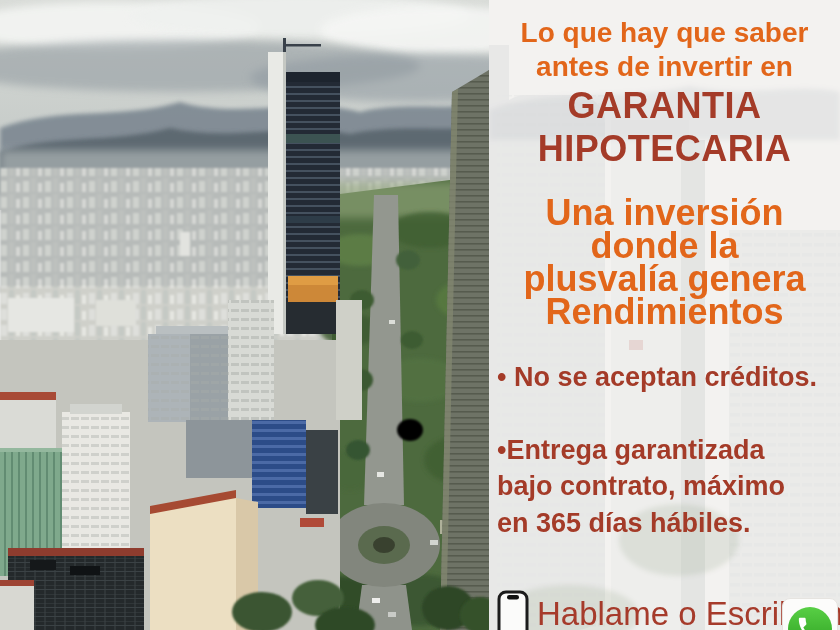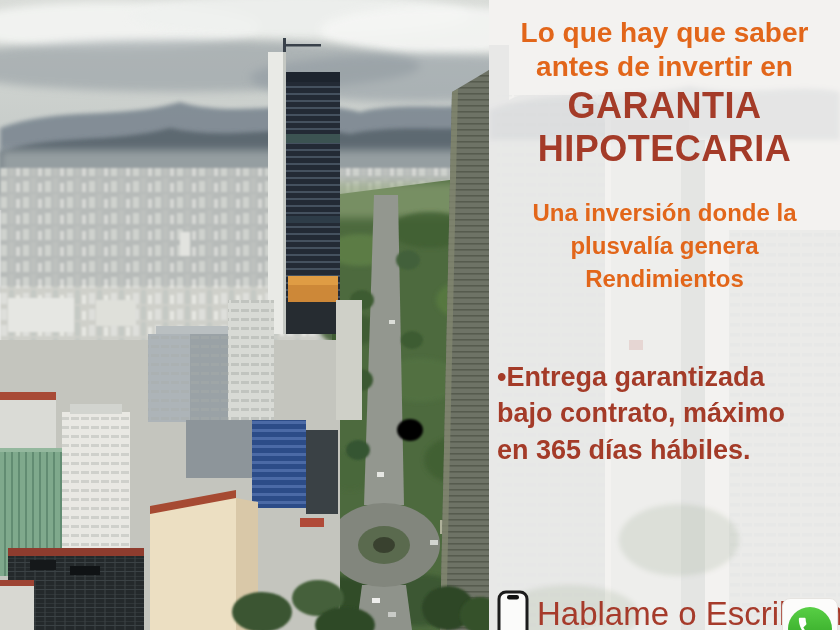--- a/index.html
+++ b/index.html
@@ -14,21 +14,21 @@
     position:relative;width:840px;height:630px;overflow:hidden;
     background:#fff;font-family:"Liberation Sans",sans-serif;
   }
   .photo{position:absolute;left:0;top:0;width:489px;height:630px;}
   .photo svg{display:block;}
   .panel{position:absolute;left:489px;top:0;width:351px;height:630px;background:var(--panel-bg);}
   .backdrop{position:absolute;left:0;top:0;width:351px;height:630px;}
   .txt{position:absolute;left:0;right:0;white-space:pre-line;font-weight:bold;text-align:center;z-index:2;}
   .intro{top:16px;font-size:28px;line-height:34px;color:var(--accent-orange);}
   .title{top:84px;font-size:36px;line-height:43px;color:var(--dark-red);letter-spacing:.5px;}
-  .subtitle{top:196px;font-size:24px;line-height:33px;color:var(--accent-orange);}
+  .subtitle{top:196px;font-size:36px;line-height:33px;color:var(--accent-orange);}
   .bullets{position:absolute;top:322px;left:8px;right:2px;z-index:2;
     color:var(--dark-red);font-weight:bold;font-size:27px;line-height:36.5px;
     text-align:left;white-space:pre-line;}
   .bullet-item{white-space:pre-line;}
   .cta-row{position:absolute;top:588px;left:8px;right:2px;height:60px;z-index:2;}
   .phone-icon{position:absolute;left:0;top:2px;}
   .cta-label{position:absolute;left:40px;top:6px;font-size:33px;line-height:40px;
     color:var(--cta-red);font-weight:400;white-space:nowrap;}
   .wa-tile{position:absolute;right:0;top:10px;width:56px;height:58px;
     background:#fcfcfb;border:1px solid #e6e4e0;border-radius:8px;
@@ -249,20 +249,21 @@
 
     <div class="txt intro">Lo que hay que saber
 antes de invertir en</div>
     <div class="txt title">GARANTIA
 HIPOTECARIA</div>
     <div class="txt subtitle">Una inversión donde la
 plusvalía genera
 Rendimientos</div>
 
     <div class="bullets">
+      <div class="bullet-item">• No se aceptan créditos.</div>
       <div class="bullet-item">•Entrega garantizada
 bajo contrato, máximo
 en 365 días hábiles.</div>
     </div>
 
     <div class="cta-row">
       <span class="phone-icon">
         <svg width="32" height="52" viewBox="0 0 32 52">
           <rect x="2" y="2" width="28" height="56" rx="7" fill="#fbfbfa" stroke="#1c1c1c" stroke-width="3"></rect>
           <rect x="10" y="5" width="12" height="4.5" rx="2.2" fill="#111111"></rect>

